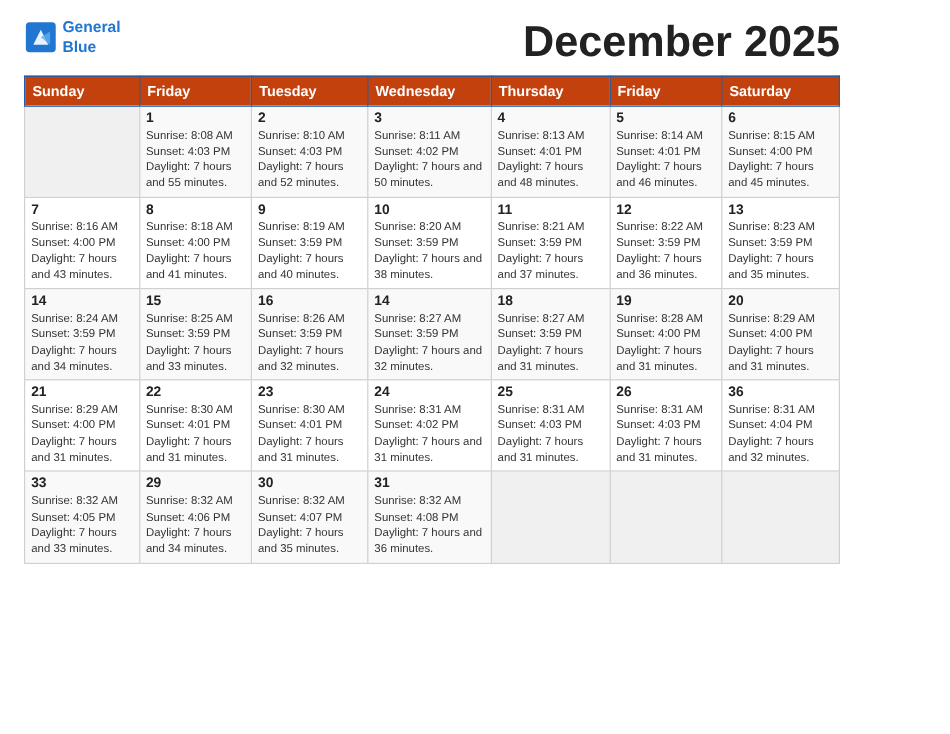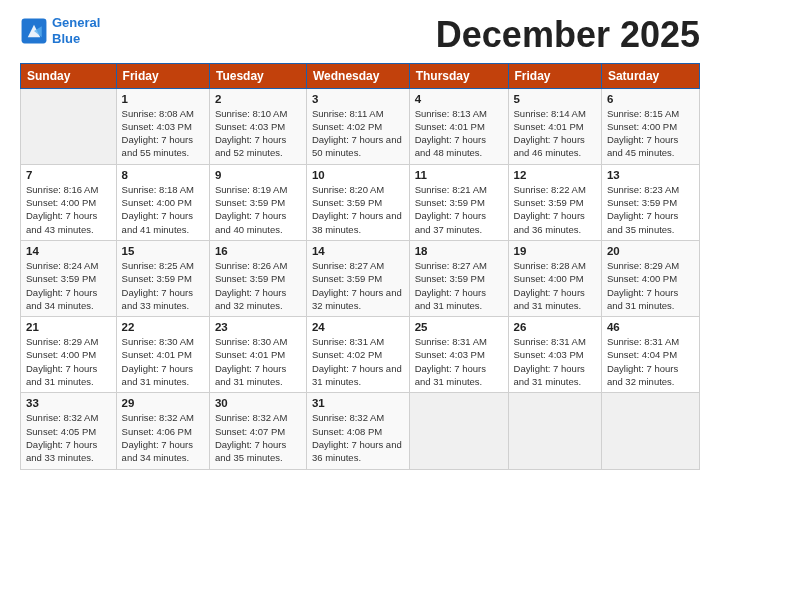--- a/index.html
+++ b/index.html
@@ -235,21 +235,21 @@
           </td>
           <td>
             <div class="day-number">25</div>
             <div class="day-info">Sunrise: 8:31 AM<br>Sunset: 4:03 PM<br>Daylight: 7 hours and 31 minutes.</div>
           </td>
           <td>
             <div class="day-number">26</div>
             <div class="day-info">Sunrise: 8:31 AM<br>Sunset: 4:03 PM<br>Daylight: 7 hours and 31 minutes.</div>
           </td>
           <td>
-            <div class="day-number">46</div>
+            <div class="day-number">36</div>
             <div class="day-info">Sunrise: 8:31 AM<br>Sunset: 4:04 PM<br>Daylight: 7 hours and 32 minutes.</div>
           </td>
         </tr>
         <tr>
           <td>
             <div class="day-number">33</div>
             <div class="day-info">Sunrise: 8:32 AM<br>Sunset: 4:05 PM<br>Daylight: 7 hours and 33 minutes.</div>
           </td>
           <td>
             <div class="day-number">29</div>

